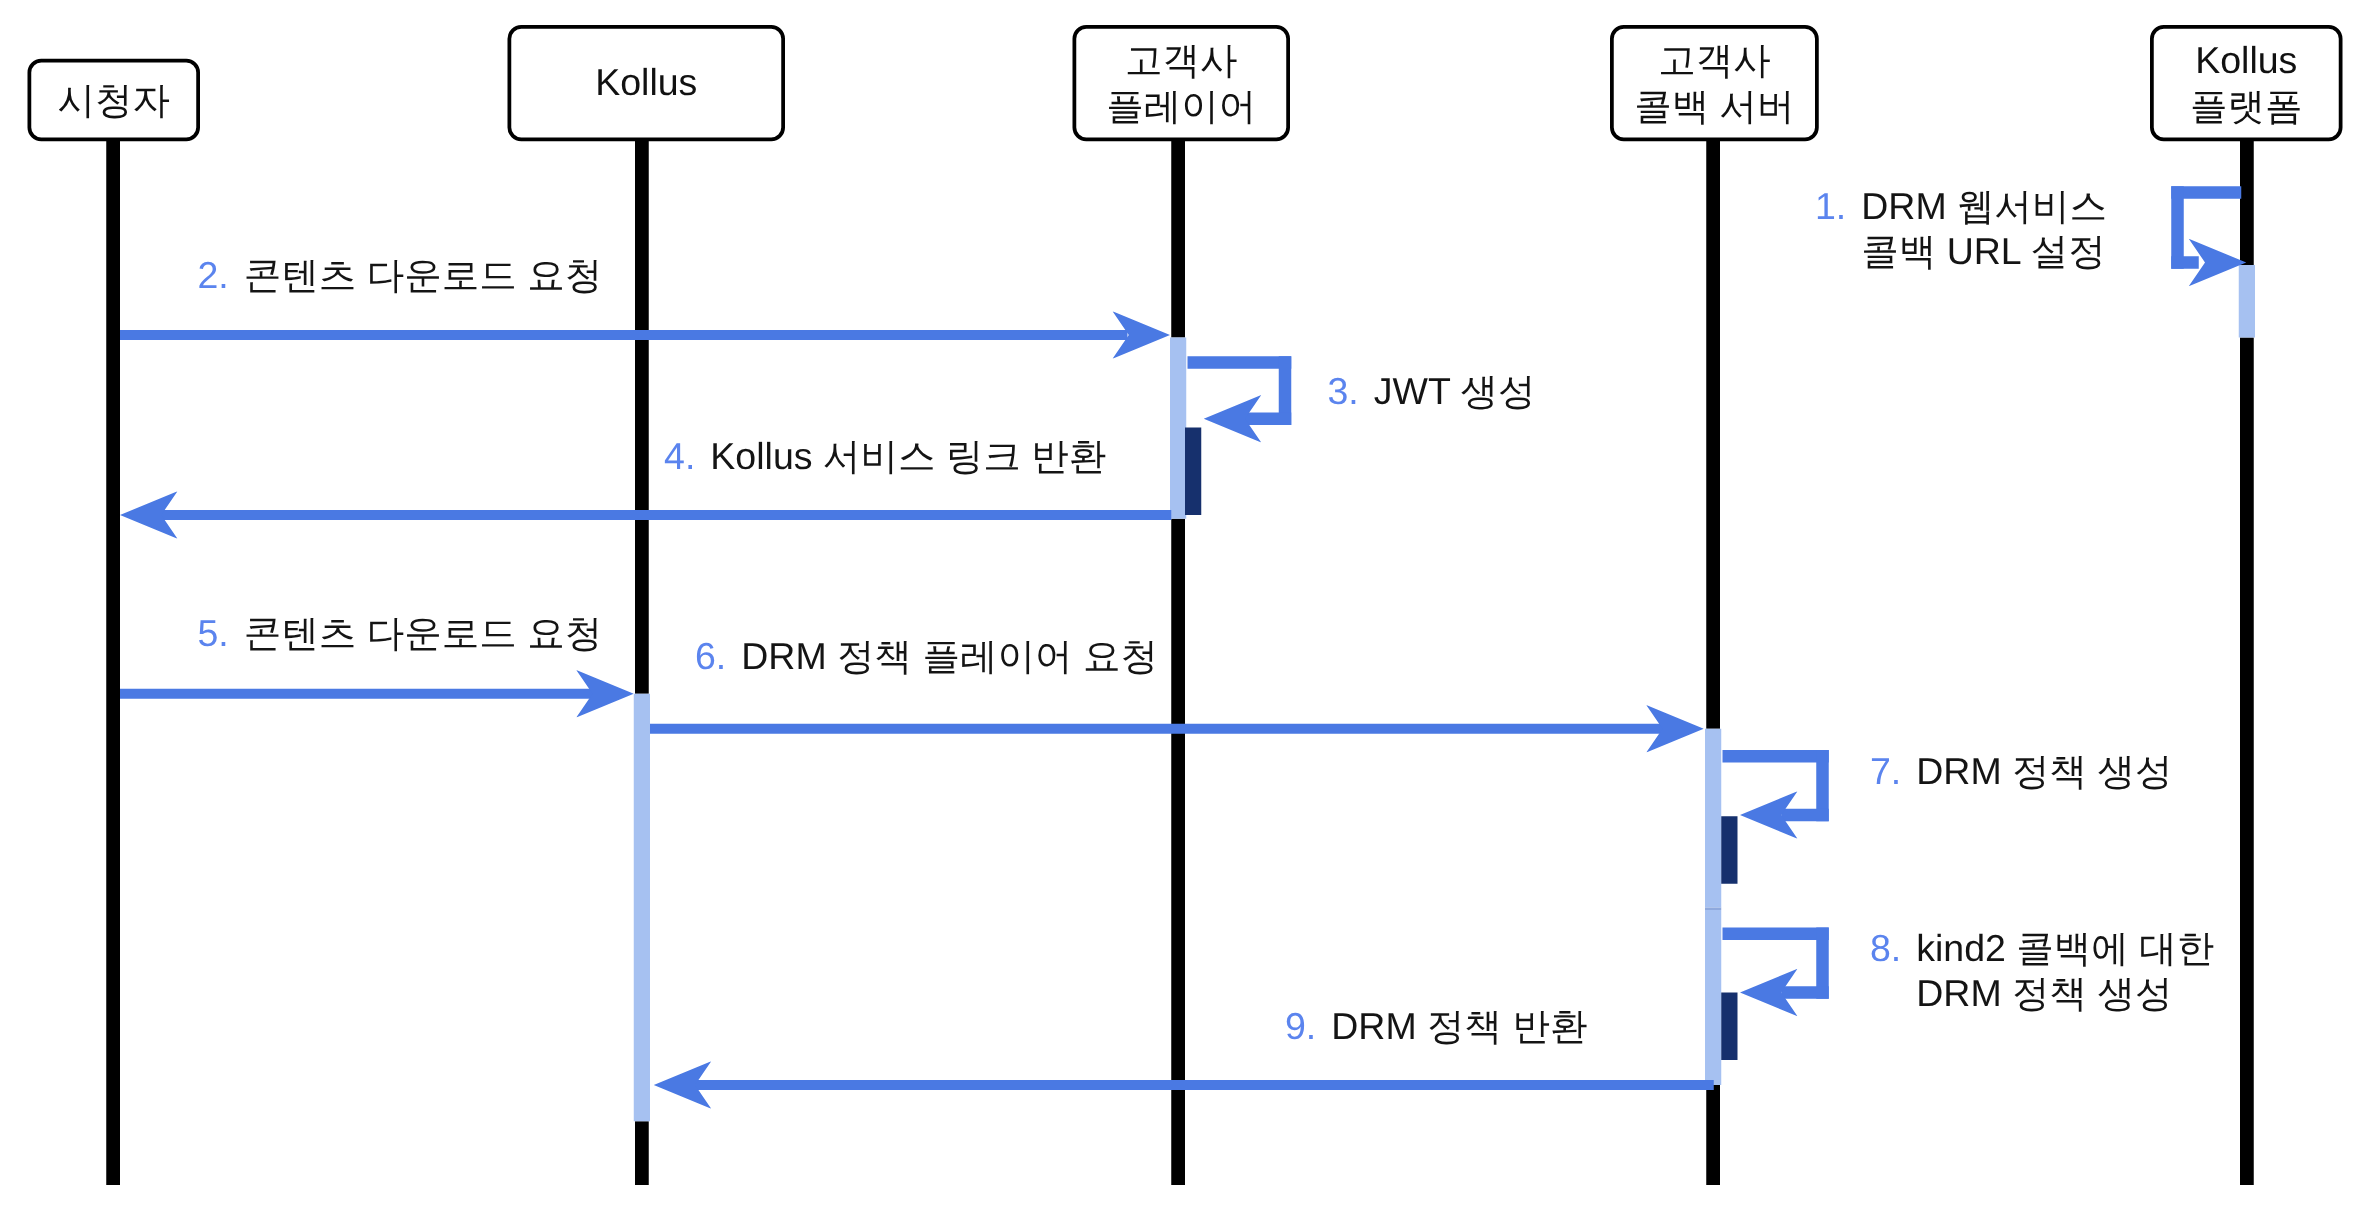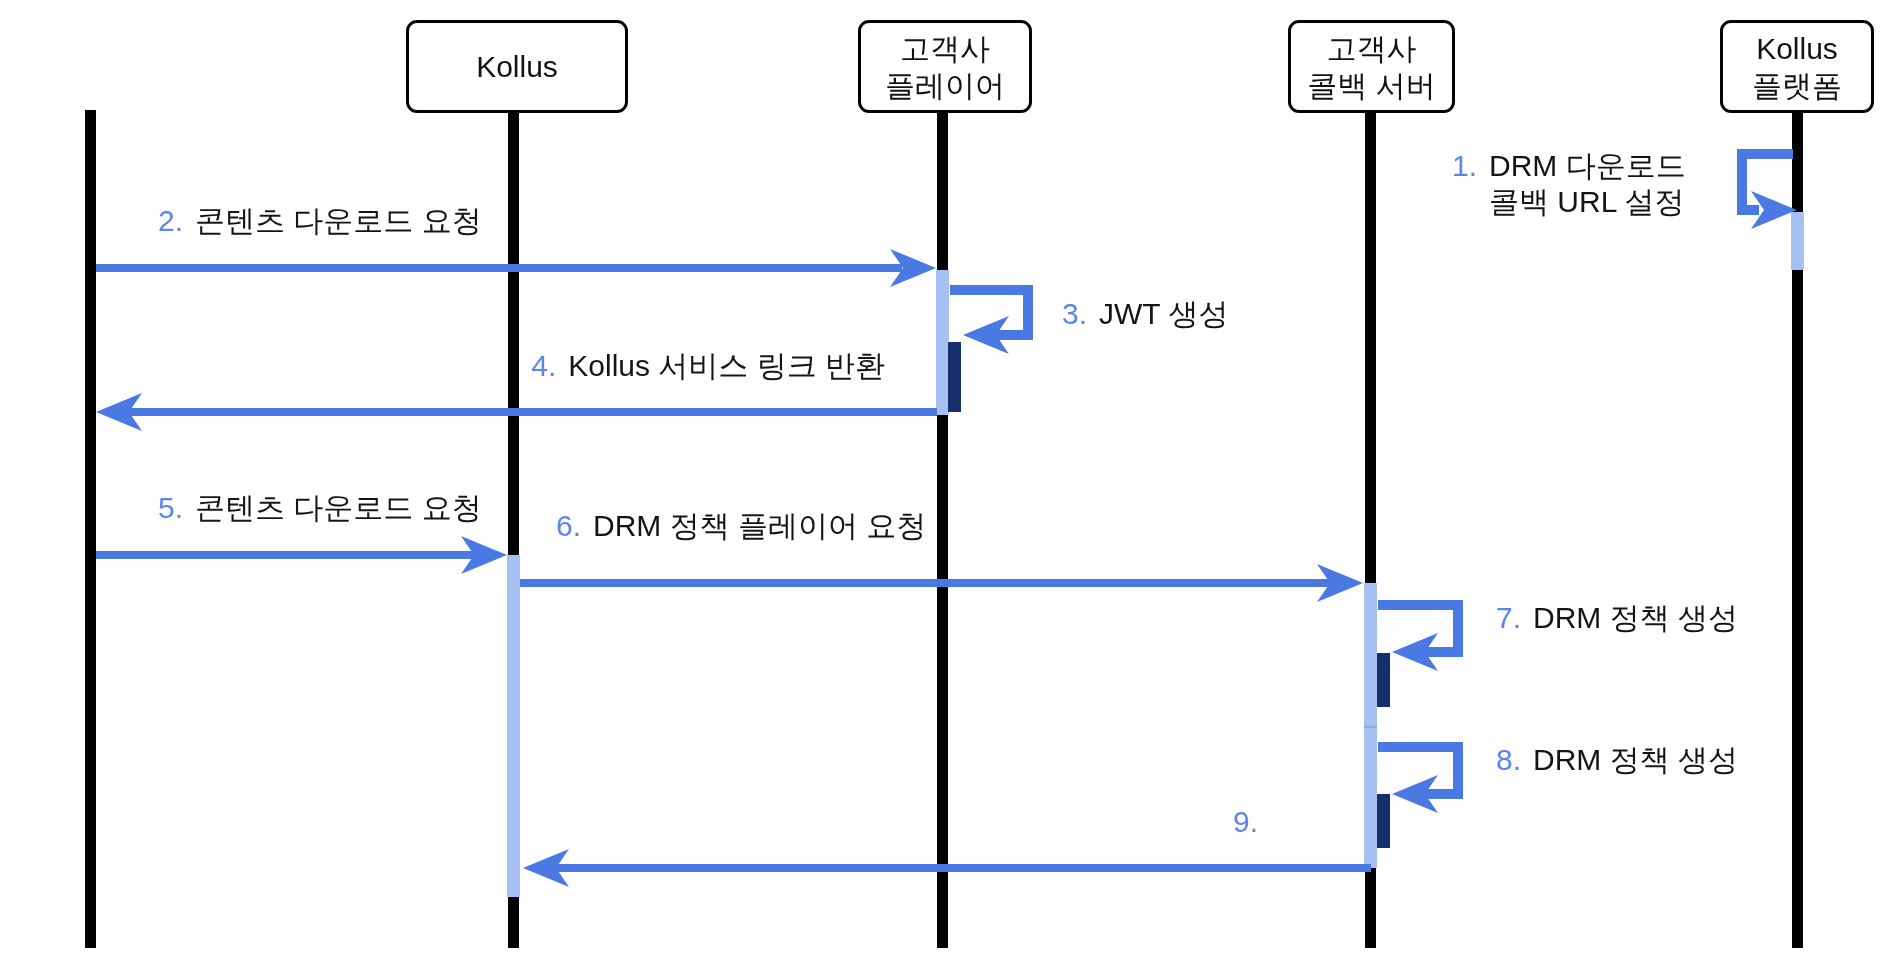--- a/index.html
+++ b/index.html
@@ -31,20 +31,23 @@
     font-size:30px;line-height:36px;color:#141414;z-index:6;
   }
   .msg-label .num{color:#5b84ee;margin-right:12px;}
   .msg-label.right-align{justify-content:flex-end;}
 </style>
 </head>
 <body>
 
 <div id="diagram">
 
+  <div class="actor-box" style="left:22px;top:47px;width:138px;height:66px;">
+    <div>시청자</div>
+  </div>
   <div class="actor-box" style="left:406px;top:20px;width:222px;height:93px;">
     <div>Kollus</div>
   </div>
   <div class="actor-box" style="left:858px;top:20px;width:174px;height:93px;">
     <div>고객사</div>
     <div>플레이어</div>
   </div>
   <div class="actor-box" style="left:1288px;top:20px;width:167px;height:93px;">
     <div>고객사</div>
     <div>콜백 서버</div>
@@ -80,21 +83,21 @@
 
   <div class="lbar" style="left:1737px;top:149px;width:56px;height:10px;"></div>
   <div class="lbar" style="left:1737px;top:149px;width:10px;height:66px;"></div>
   <div class="lbar" style="left:1737px;top:205px;width:22px;height:10px;"></div>
   <svg class="head" style="left:1751px;top:191px;" width="46" height="38">
     <polygon points="46,19 0,0 13,19 0,38" fill="#4a79e3"></polygon>
   </svg>
   <div class="msg-label" style="left:1452px;top:148px;">
     <span class="num">1.</span>
     <span class="txt">
-      <div>DRM 다운로드</div>
+      <div>DRM 웹서비스</div>
       <div>콜백 URL 설정</div>
     </span>
   </div>
 
   <div class="msg-label" style="left:158px;top:203px;">
     <span class="num">2.</span>
     <span class="txt">콘텐츠 다운로드 요청</span>
   </div>
   <div class="aline" style="left:96px;top:264px;width:806px;"></div>
   <svg class="head" style="left:890px;top:249px;" width="46" height="38">
@@ -154,25 +157,27 @@
 
   <div class="lbar" style="left:1378px;top:742px;width:85px;height:10px;"></div>
   <div class="lbar" style="left:1453px;top:742px;width:10px;height:57px;"></div>
   <div class="lbar" style="left:1425px;top:789px;width:38px;height:10px;"></div>
   <svg class="head" style="left:1392px;top:775px;" width="46" height="38">
     <polygon points="0,19 46,0 33,19 46,38" fill="#4a79e3"></polygon>
   </svg>
   <div class="msg-label" style="left:1496px;top:742px;">
     <span class="num">8.</span>
     <span class="txt">
+      <div>kind2 콜백에 대한</div>
       <div>DRM 정책 생성</div>
     </span>
   </div>
 
   <div class="msg-label right-align" style="left:940px;top:804px;width:330px;">
     <span class="num">9.</span>
+    <span class="txt">DRM 정책 반환</span>
   </div>
   <div class="aline" style="left:553px;top:864px;width:818px;"></div>
   <svg class="head" style="left:523px;top:849px;" width="46" height="38">
     <polygon points="0,19 46,0 33,19 46,38" fill="#4a79e3"></polygon>
   </svg>
 
 </div>
 
 </body></html>

